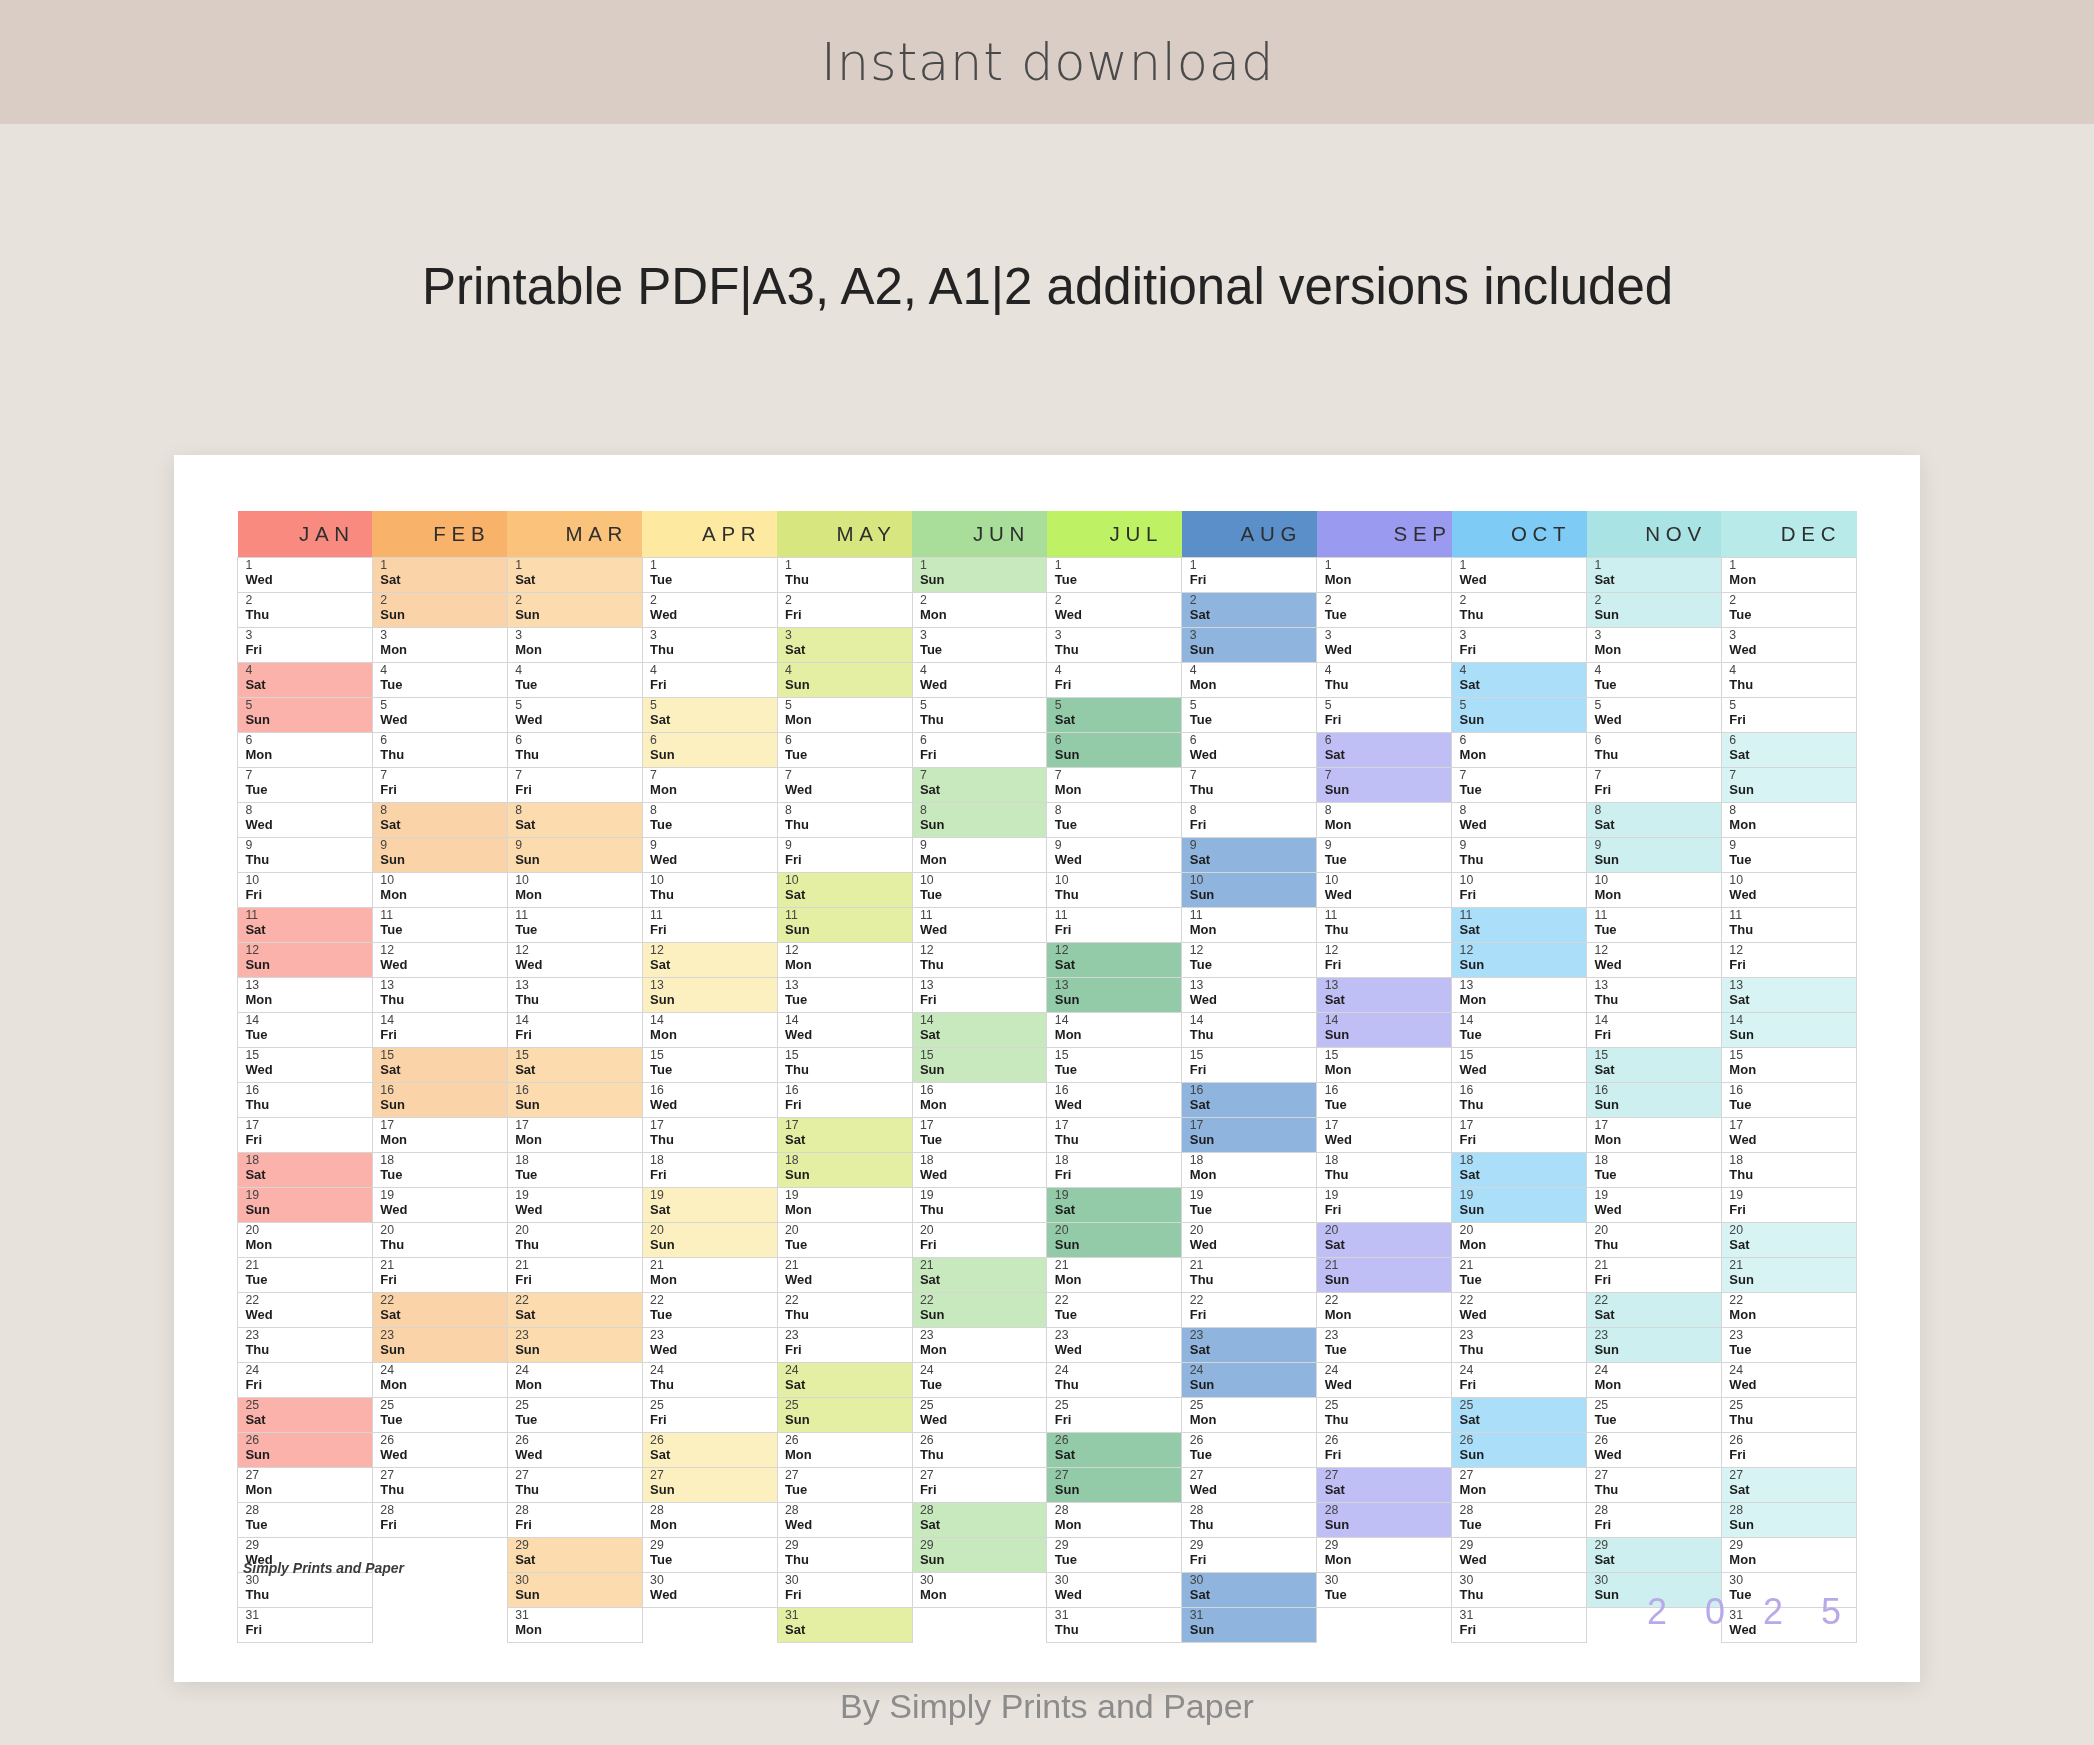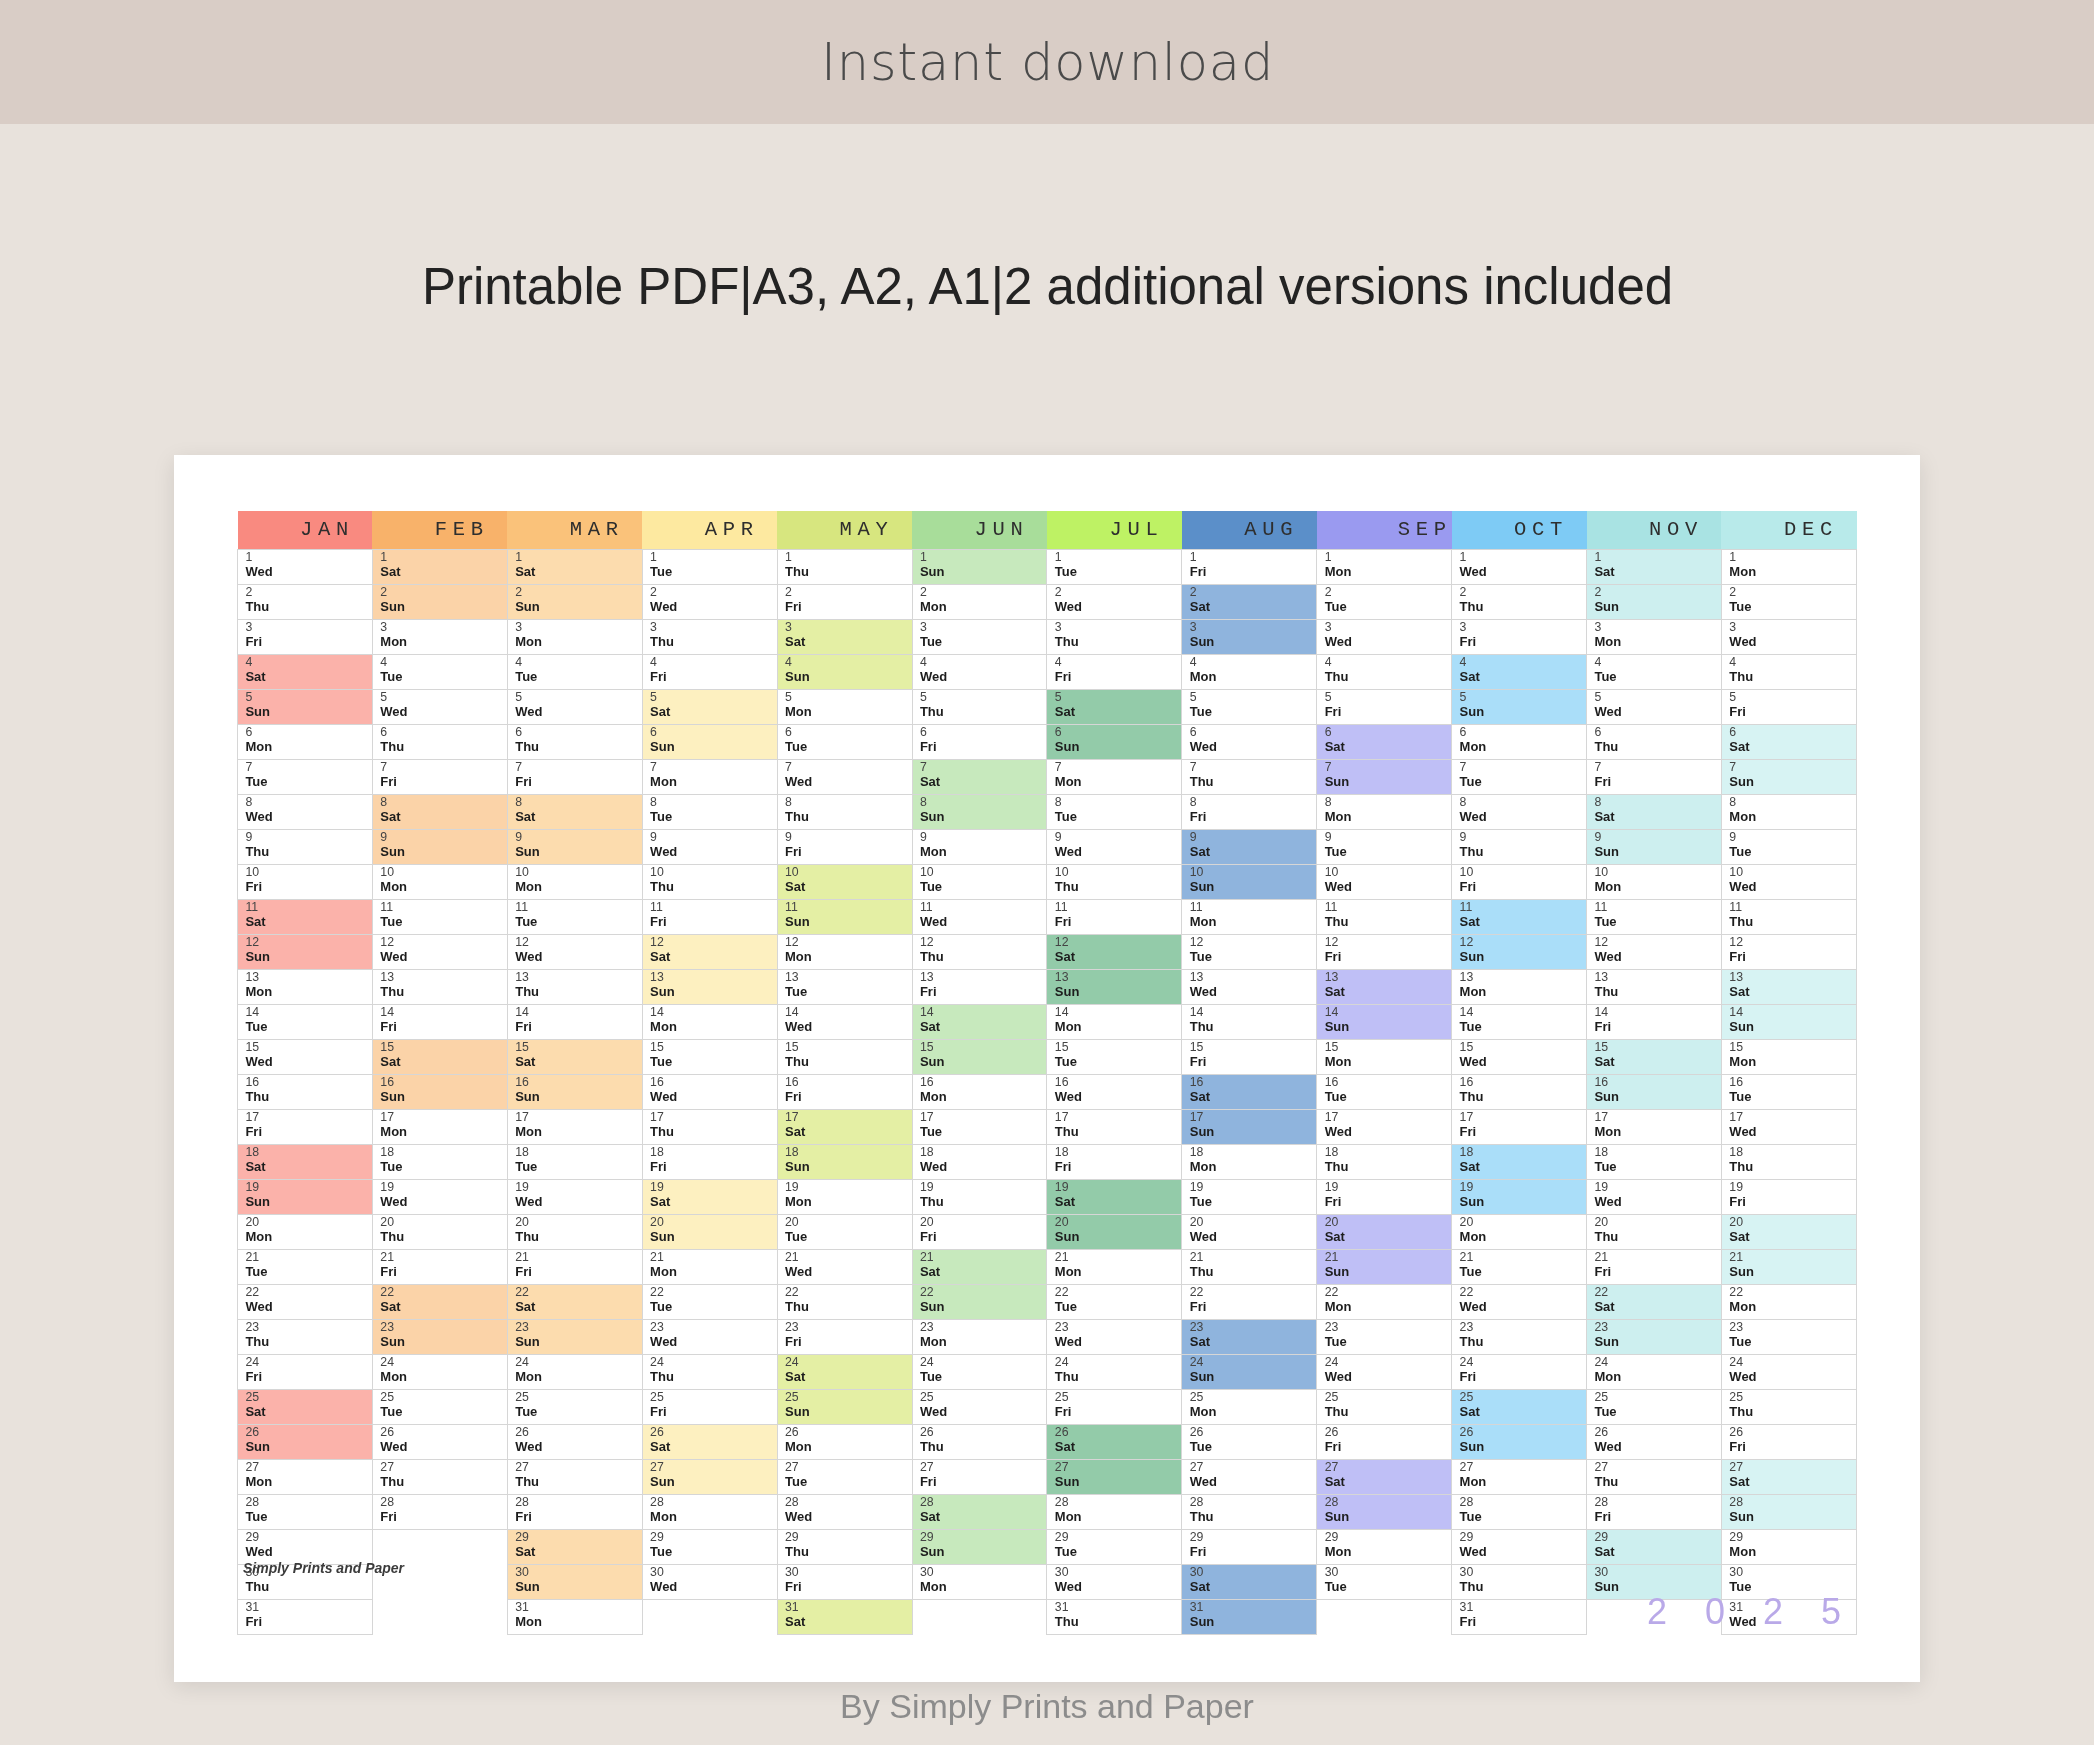--- a/index.html
+++ b/index.html
@@ -56,27 +56,27 @@
     left: 63px;
     top: 56px;
     width: 1620px;
   }
   table.cal {
     border-collapse: collapse;
     width: 100%;
     table-layout: fixed;
   }
   table.cal th {
-    height: 38px;
+    height: 46px;
     font-size: 20.5px;
     letter-spacing: 5.7px;
     font-weight: 500;
     color: #2e2e2e;
     text-align: center;
-    font-family: Liberation Mono, monospace;
+    font-family: Liberation Sans, sans-serif;
     padding-left: 44px;
   }
   td.daycell {
     height: 35px;
     border: 0.8px solid #d6d6d6;
     padding: 1.6px 0 1.6px 7.4px;
     vertical-align: top;
     line-height: 1.0;
   }
   td.empty { border: none; background: #fff; }

